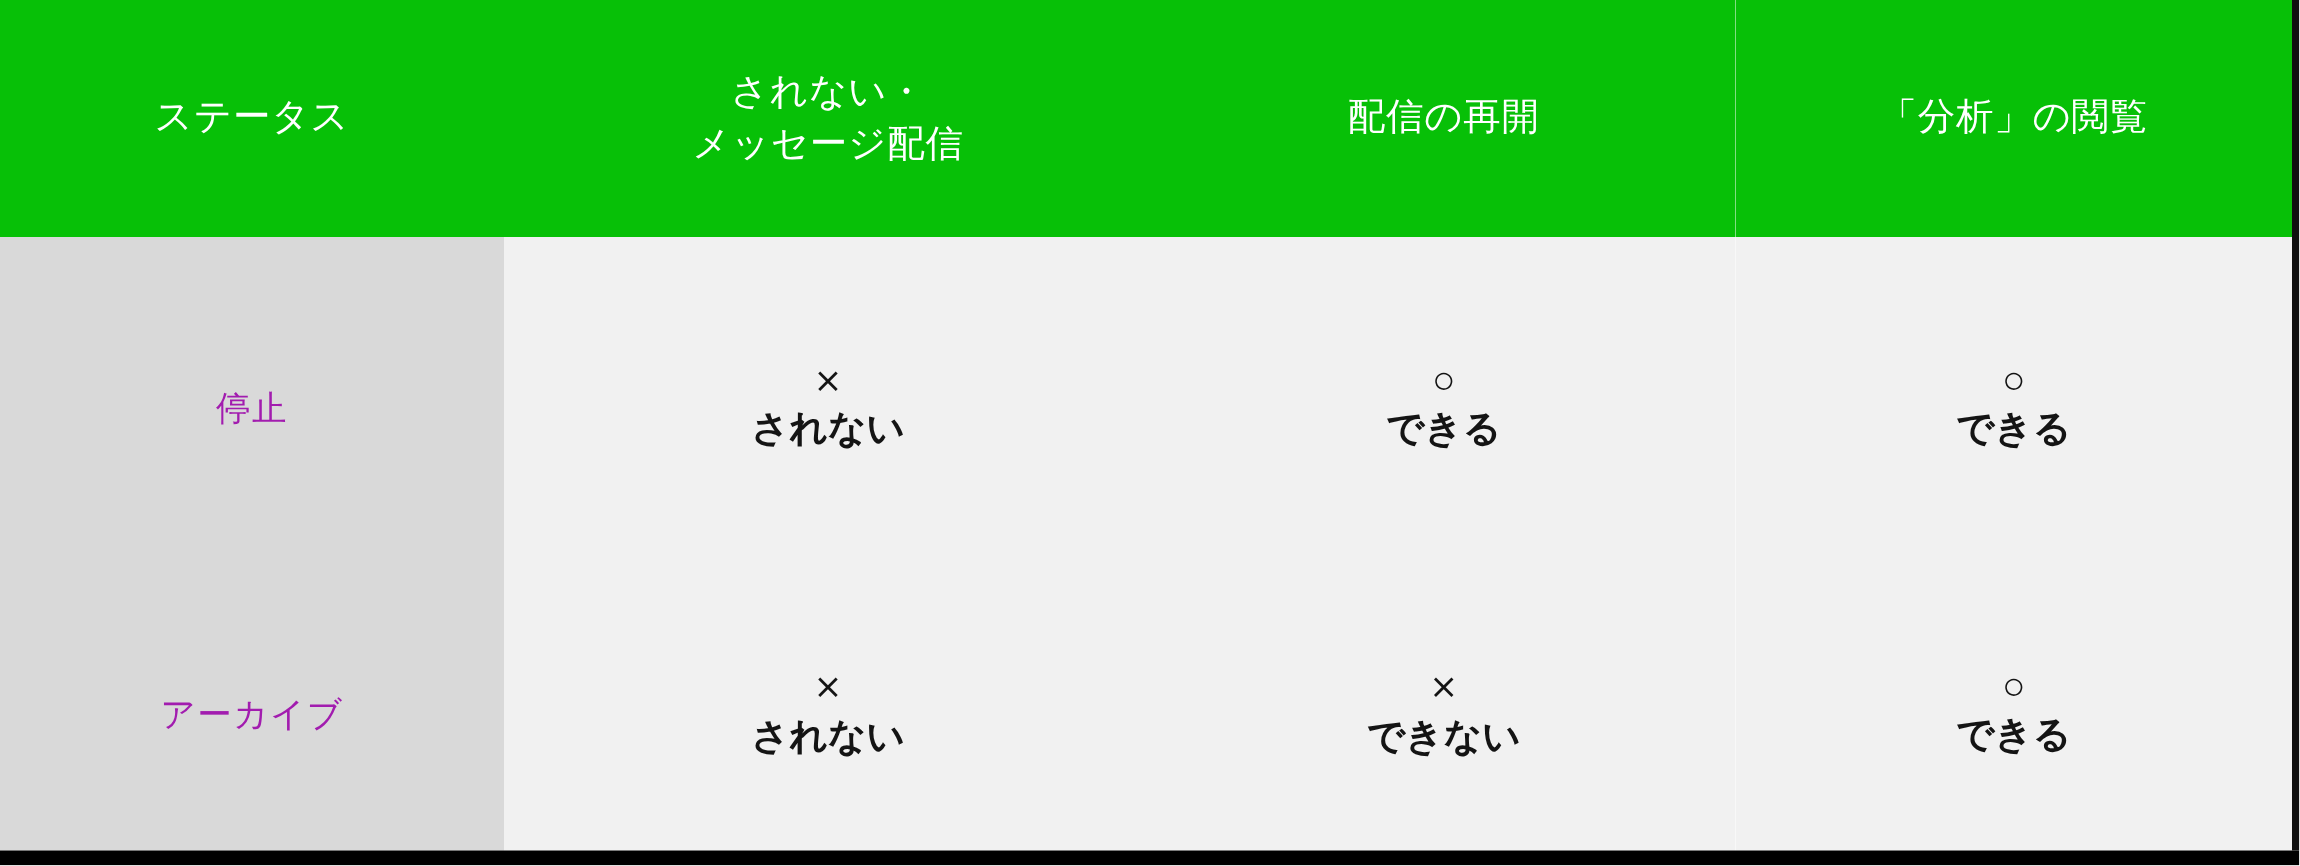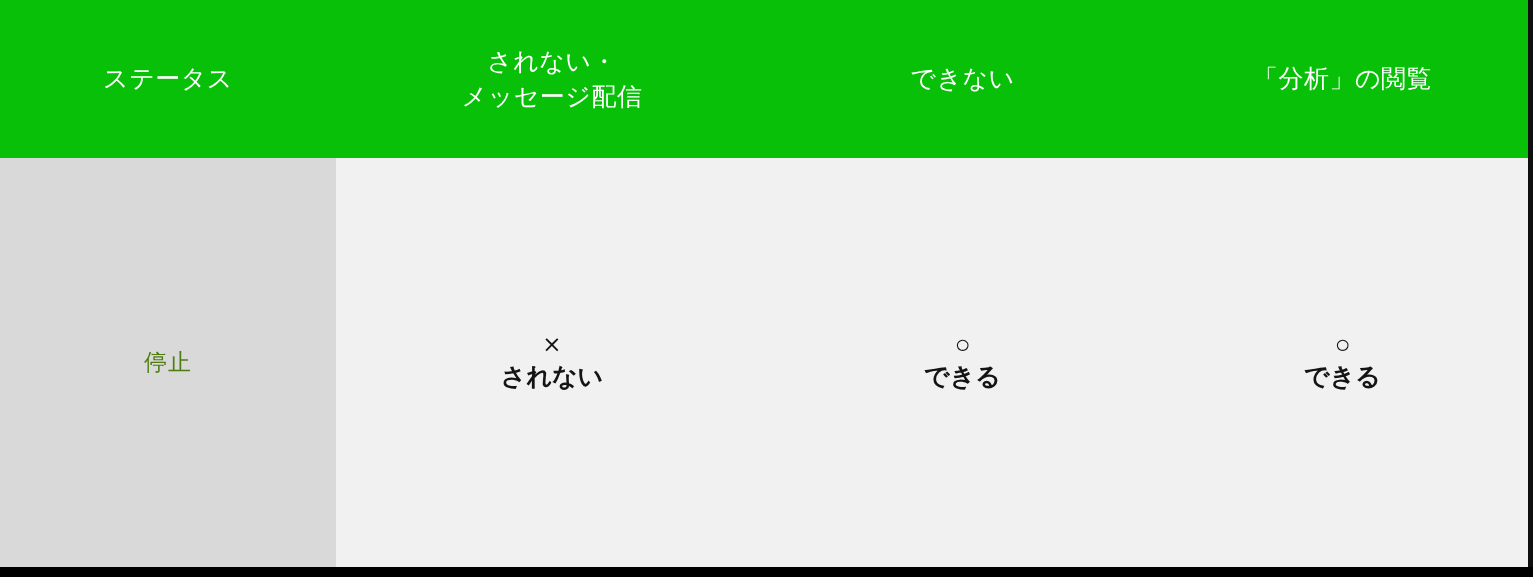--- a/index.html
+++ b/index.html
@@ -60,21 +60,21 @@
   }
   .hdr-cell.last { border-right: 0; }
 
   
   .row-1 { height: 159px; }
   .row-2 { height: 126px; }
   .row-3 { height: 124px; }
 
   .status-cell {
     background: #d9d9d9;
-    color: #4d7c0f;
+    color: #a21caf;
     font-size: 23px;
     line-height: 1.4;
     letter-spacing: 1px;
     border-right: 5px solid #ffffff;
     border-bottom: 5px solid #ffffff;
   }
   .data-cell {
     background: #f1f1f1;
     color: #141414;
     font-size: 25px;
@@ -137,21 +137,21 @@
     <thead>
       <tr class="hdr-row">
         <th class="hdr-cell">
           <span>ステータス</span>
         </th>
         <th class="hdr-cell">
           <span>されない・</span><br>
           <span>メッセージ配信</span>
         </th>
         <th class="hdr-cell">
-          <span>できない</span>
+          <span>配信の再開</span>
         </th>
         <th class="hdr-cell last">
           <span>「分析」の閲覧</span>
         </th>
       </tr>
     </thead>
     <tbody>
 
       <tr class="row-1">
         <td class="status-cell">
@@ -164,20 +164,37 @@
         <td class="data-cell">
           <span class="mark circle">○</span>
           <span class="cell-text">できる</span>
         </td>
         <td class="data-cell last">
           <span class="mark circle">○</span>
           <span class="cell-text">できる</span>
         </td>
       </tr>
 
+      <tr class="row-2">
+        <td class="status-cell">
+          <span>アーカイブ</span>
+        </td>
+        <td class="data-cell">
+          <span class="mark cross">×</span>
+          <span class="cell-text">されない</span>
+        </td>
+        <td class="data-cell">
+          <span class="mark cross">×</span>
+          <span class="cell-text">できない</span>
+        </td>
+        <td class="data-cell last">
+          <span class="mark circle">○</span>
+          <span class="cell-text">できる</span>
+        </td>
+      </tr>
 
 
     </tbody>
   </table>
 
   <div id="right-edge-strip"></div>
   <div id="bottom-bar"></div>
 
 </div>
 

